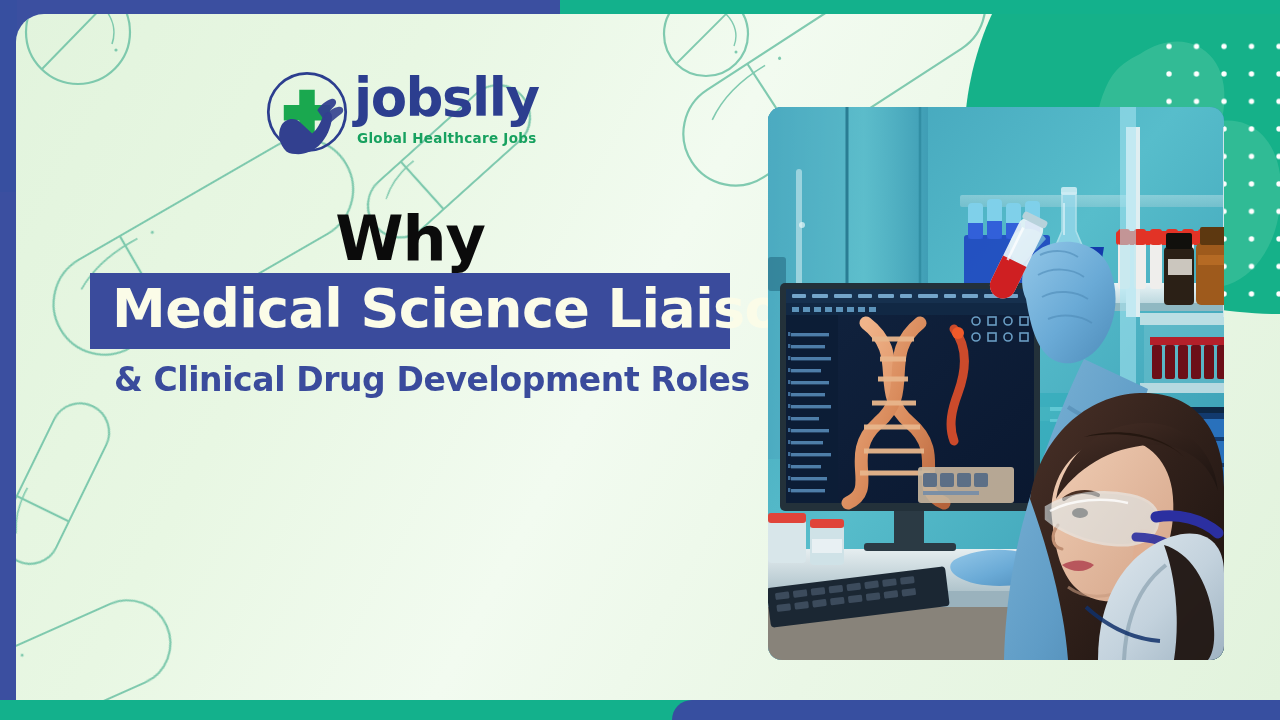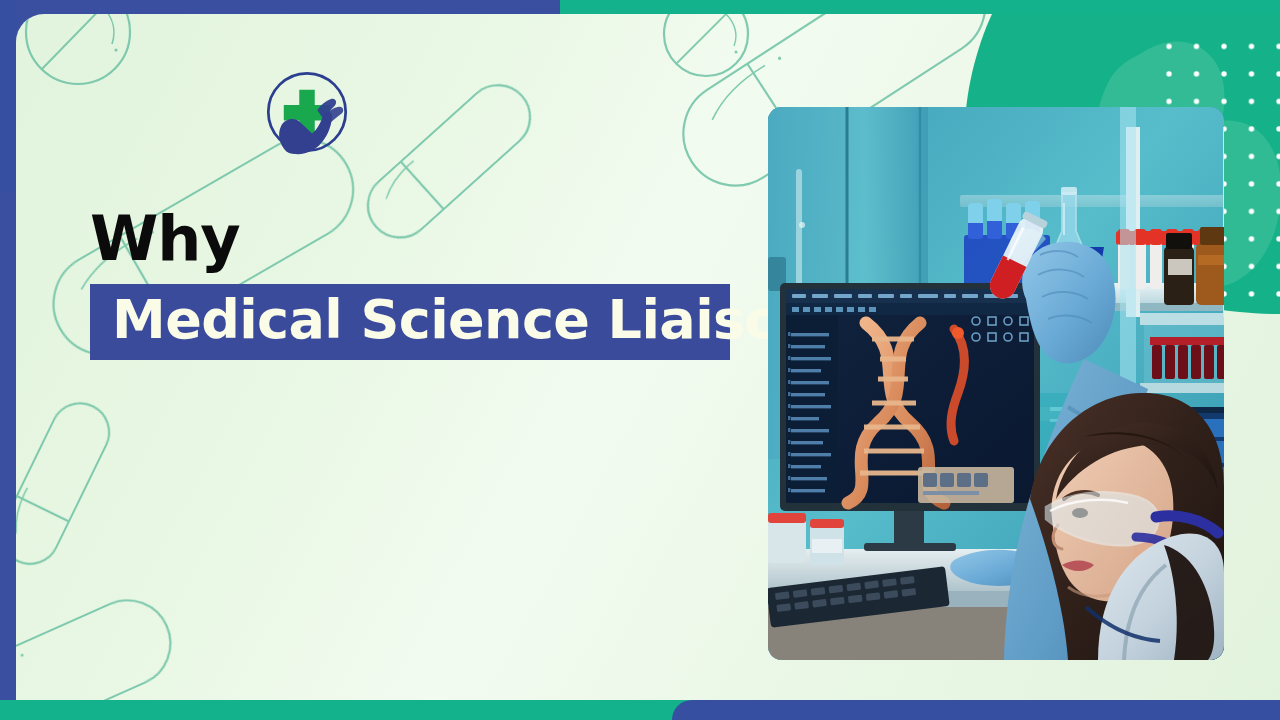--- a/index.html
+++ b/index.html
@@ -129,24 +129,25 @@
 
   .hl-line {
     display: block;
     font-family: "DejaVu Sans", sans-serif;
     font-weight: 700;
     line-height: 1.0;
     white-space: nowrap;
   }
 
   .hl-plain {
+    text-align: center;
     color: #0b0b0b;
     font-size: 62px;
     letter-spacing: -1.2px;
-    padding: 4px 0 14px;
+    padding: 4px 0 3px;
   }
 
   .hl-band {
     color: #fbfce8;
     font-size: 54px;
     letter-spacing: -0.6px;
     padding: 9px 22px 13px;
     text-align: left;
   }
   .hl-band.green  { background: #0f9c52; }
@@ -261,25 +262,30 @@
         <path d="M 41 24 H 59 V 42 H 77 V 60 H 59 V 78 H 41 V 60 H 23 V 42 H 41 Z" fill="#1aa84f"></path>
 
         <g fill="#32408f">
           <path d="M 26 96 C 18 88 15 76 20 66 C 25 57 36 56 42 62 L 56 75
                    C 62 70 66 62 69 54 C 72 47 80 49 79 57 C 78 68 73 80 64 89
                    C 58 95 48 99 40 99 C 35 99 30 99 26 96 Z"></path>
           <path d="M 62 48 C 66 42 72 37 78 35 C 83 33 86 39 82 43 C 77 48 72 53 69 58 Z" opacity="0.95"></path>
           <path d="M 70 55 C 75 49 81 45 87 44 C 92 43 94 49 90 52 C 85 56 79 60 76 64 Z" opacity="0.9"></path>
         </g>
       </svg>
+      <div class="logo-text-wrap">
+        <div class="logo-word">jobslly</div>
+        <div class="logo-tag">Global Healthcare Jobs</div>
+      </div>
     </div>
 
     <div class="headline">
       <span class="hl-line hl-plain">Why</span>
       <span class="hl-line hl-band navy">Medical Science Liaison</span>
+      <span class="hl-line hl-sub">&amp; Clinical Drug Development Roles</span>
     </div>
 
     <div class="photo-frame">
       <svg width="456" height="553" viewBox="0 0 456 553" role="img">
         <defs>
           <linearGradient id="bgWall" x1="0" y1="0" x2="1" y2="1">
             <stop offset="0%" stop-color="#3f9fb8"></stop>
             <stop offset="45%" stop-color="#57bdcb"></stop>
             <stop offset="100%" stop-color="#2f93ad"></stop>
           </linearGradient>

